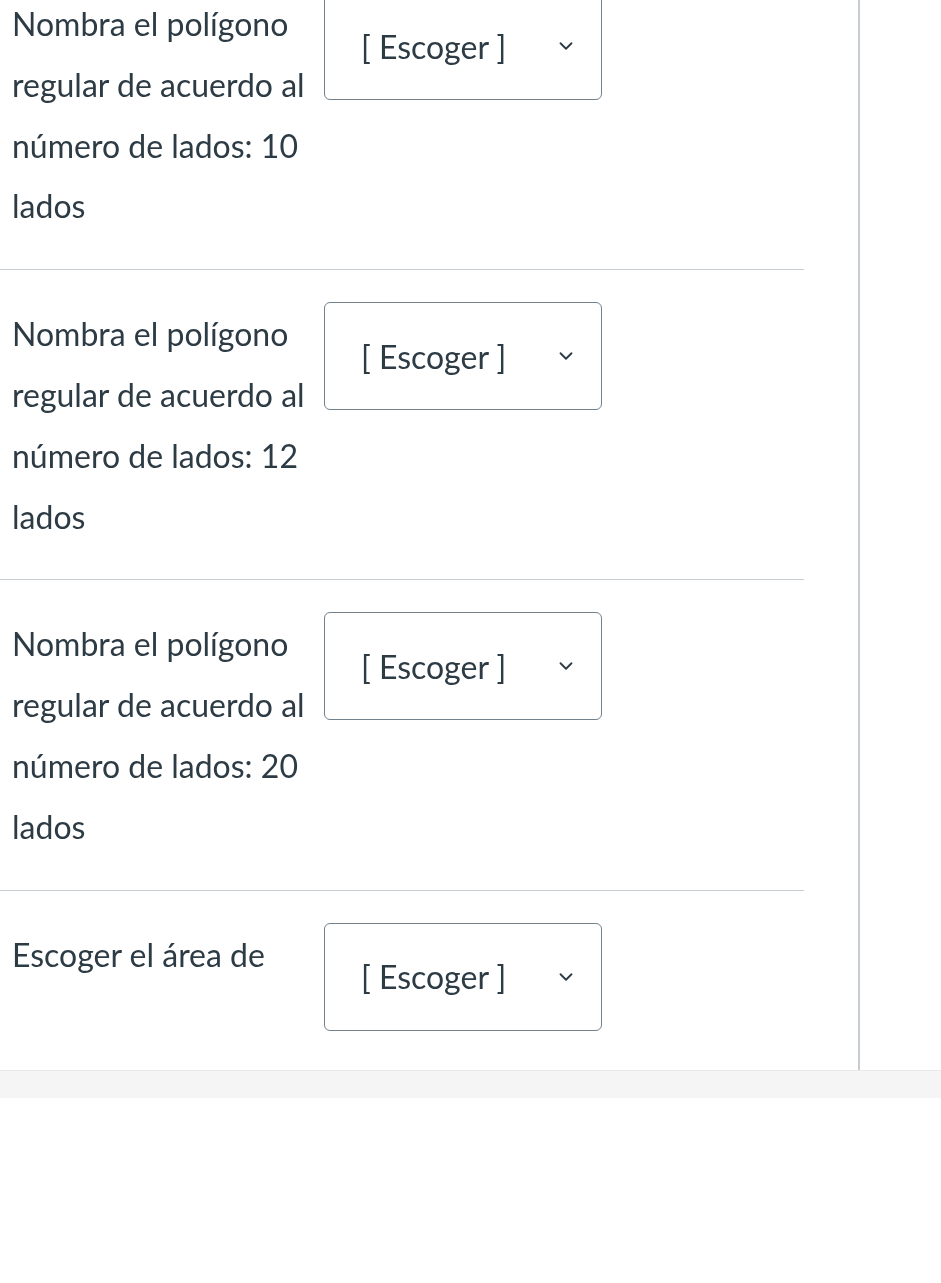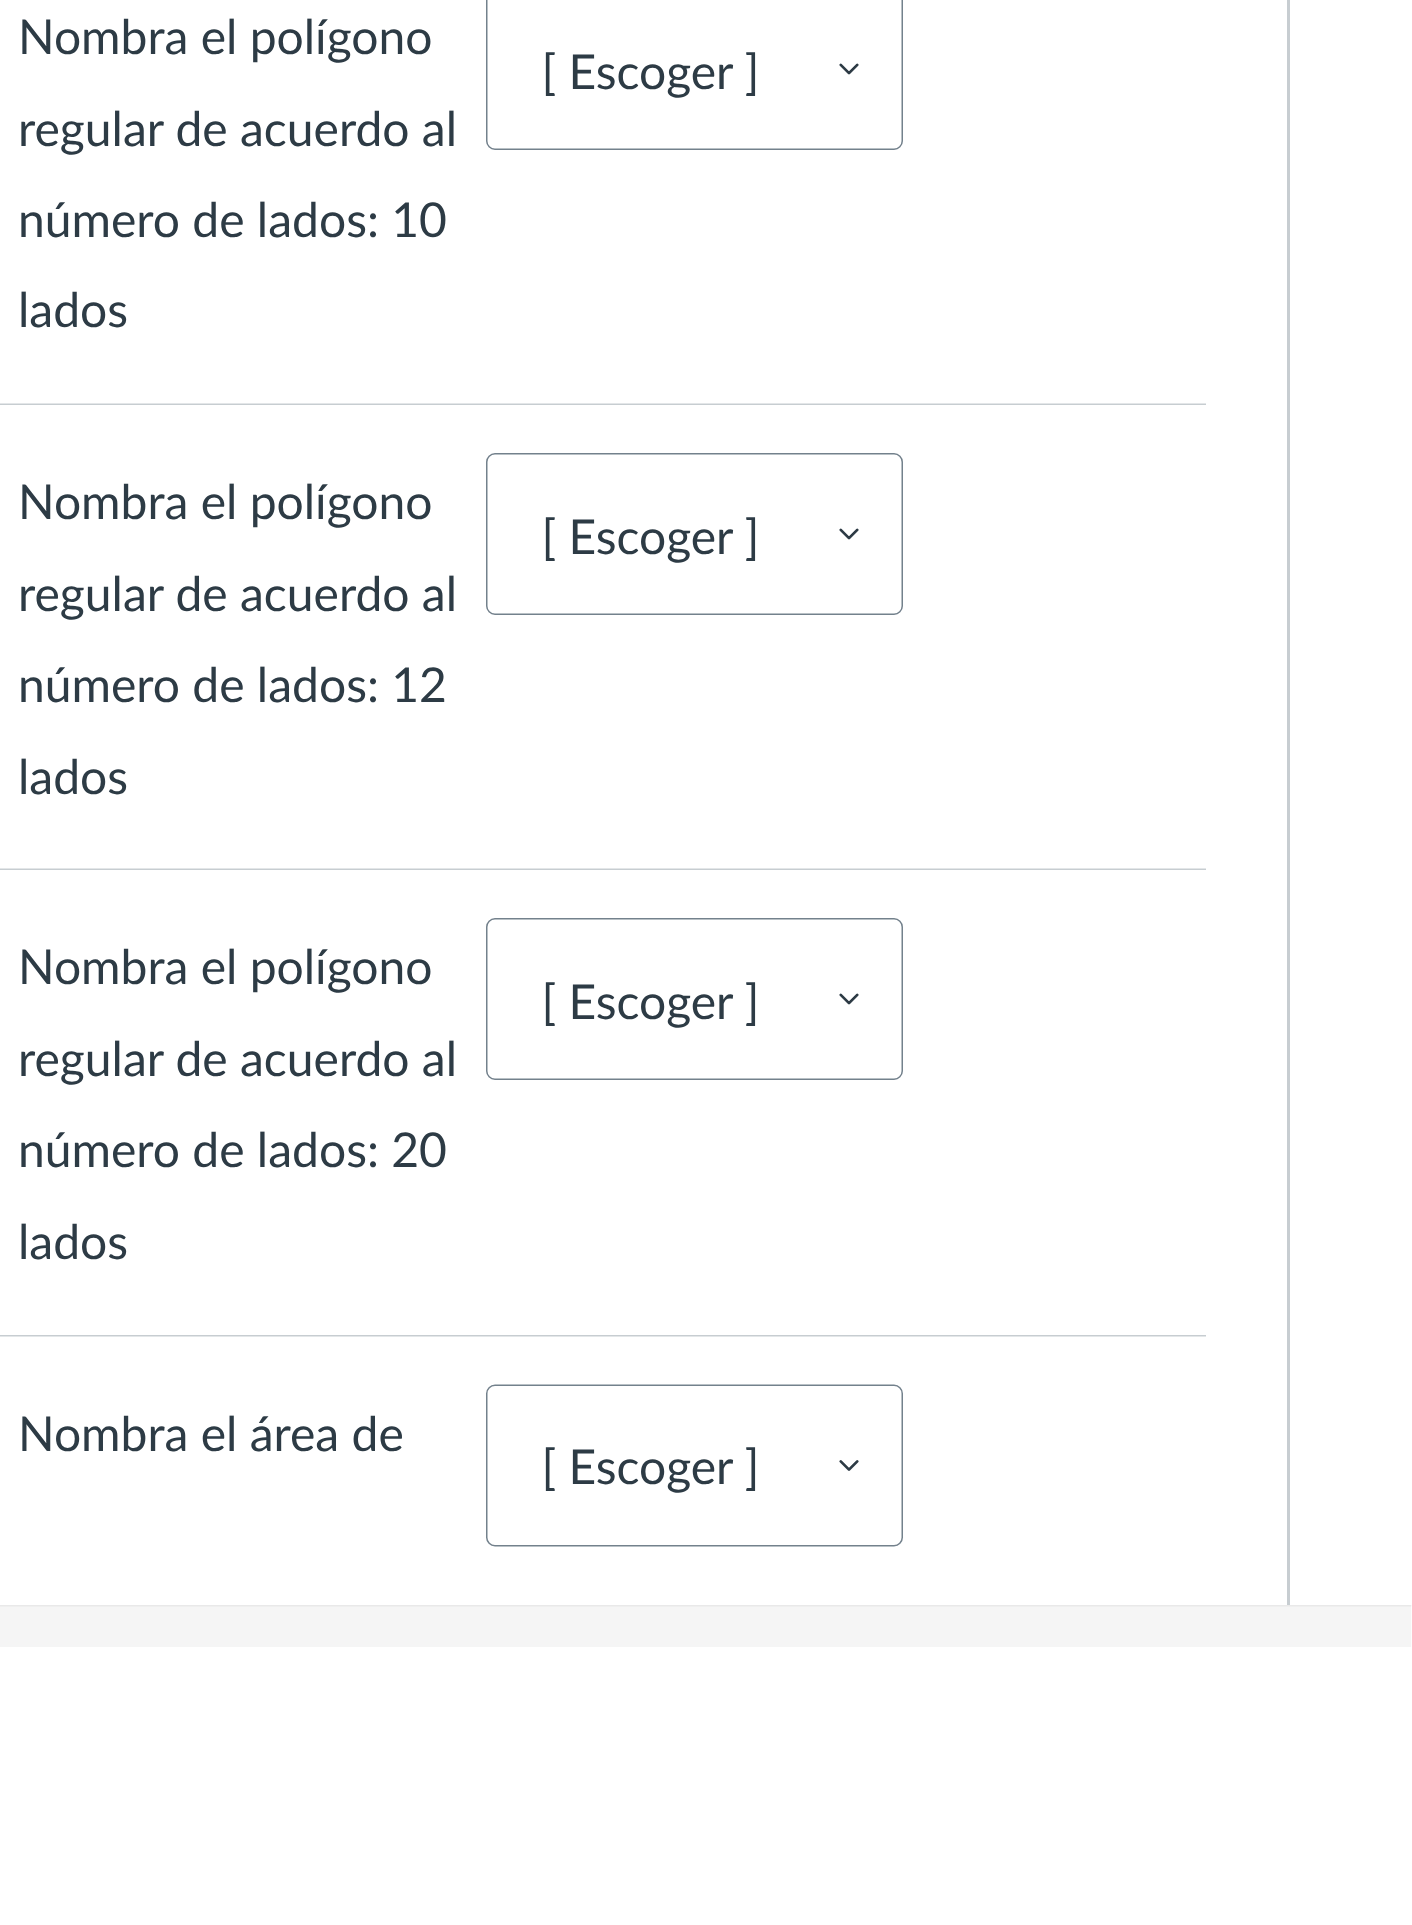--- a/index.html
+++ b/index.html
@@ -130,21 +130,21 @@
             <span class="chev-down">
               <svg viewBox="0 0 24 24" width="22" height="22" fill="none" stroke="#2d3b45" stroke-width="2" stroke-linecap="round" stroke-linejoin="round">
                   <polyline points="6 9 12 15 18 9"></polyline>
                 </svg>
             </span>
           </div>
         </div>
       </div>
 
       <div class="row last">
-        <div class="prompt">Nombra el área de</div>
+        <div class="prompt">Escoger el área de</div>
         <div class="select-wrap">
           <div class="select">
             <span class="select-label">[ Escoger ]</span>
             <span class="chev-down">
               <svg viewBox="0 0 24 24" width="22" height="22" fill="none" stroke="#2d3b45" stroke-width="2" stroke-linecap="round" stroke-linejoin="round">
                   <polyline points="6 9 12 15 18 9"></polyline>
                 </svg>
             </span>
           </div>
         </div>

